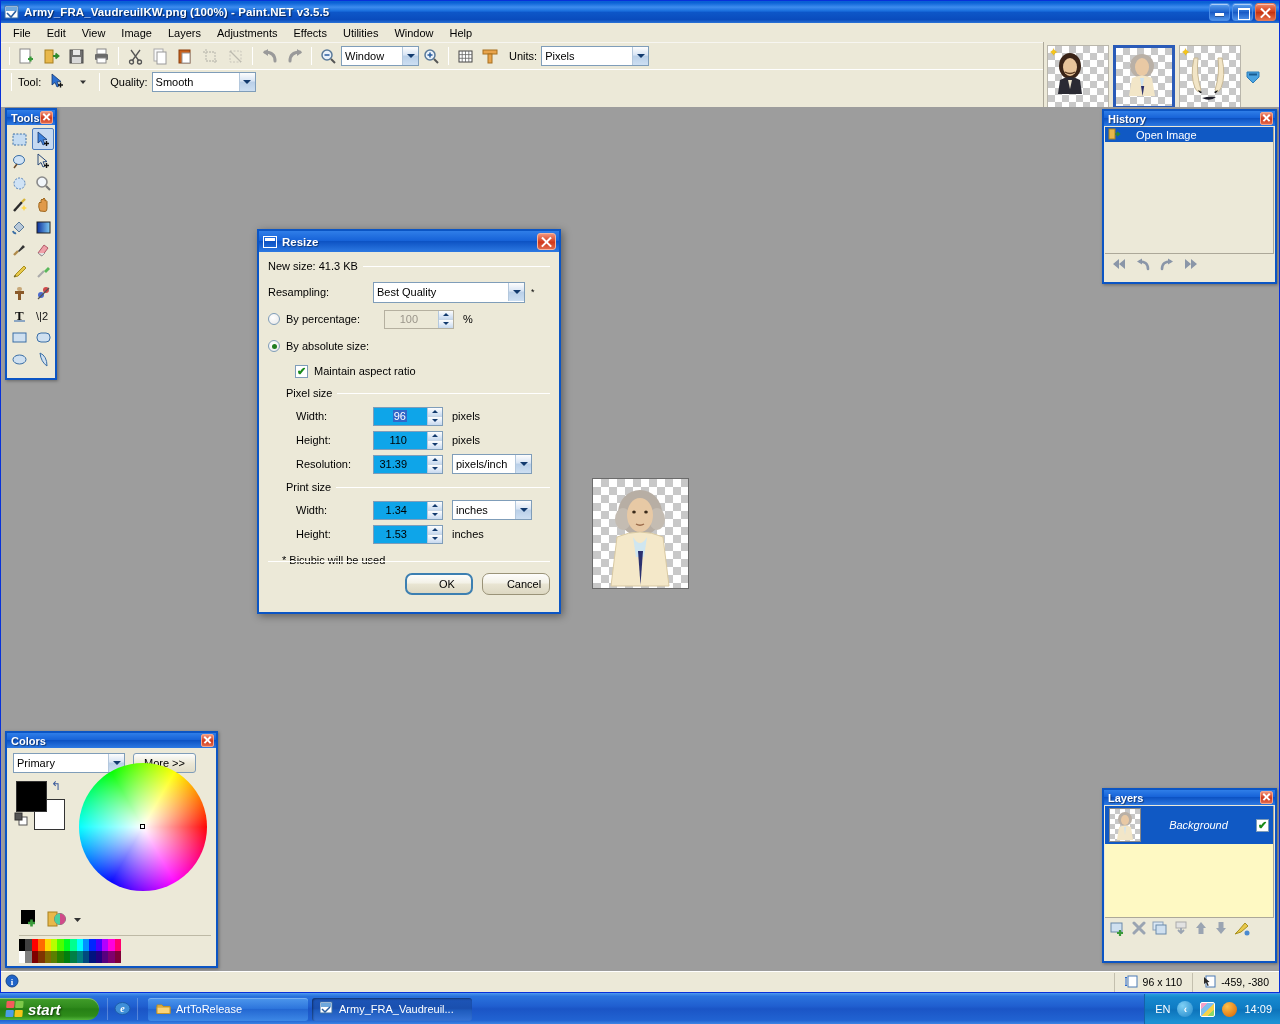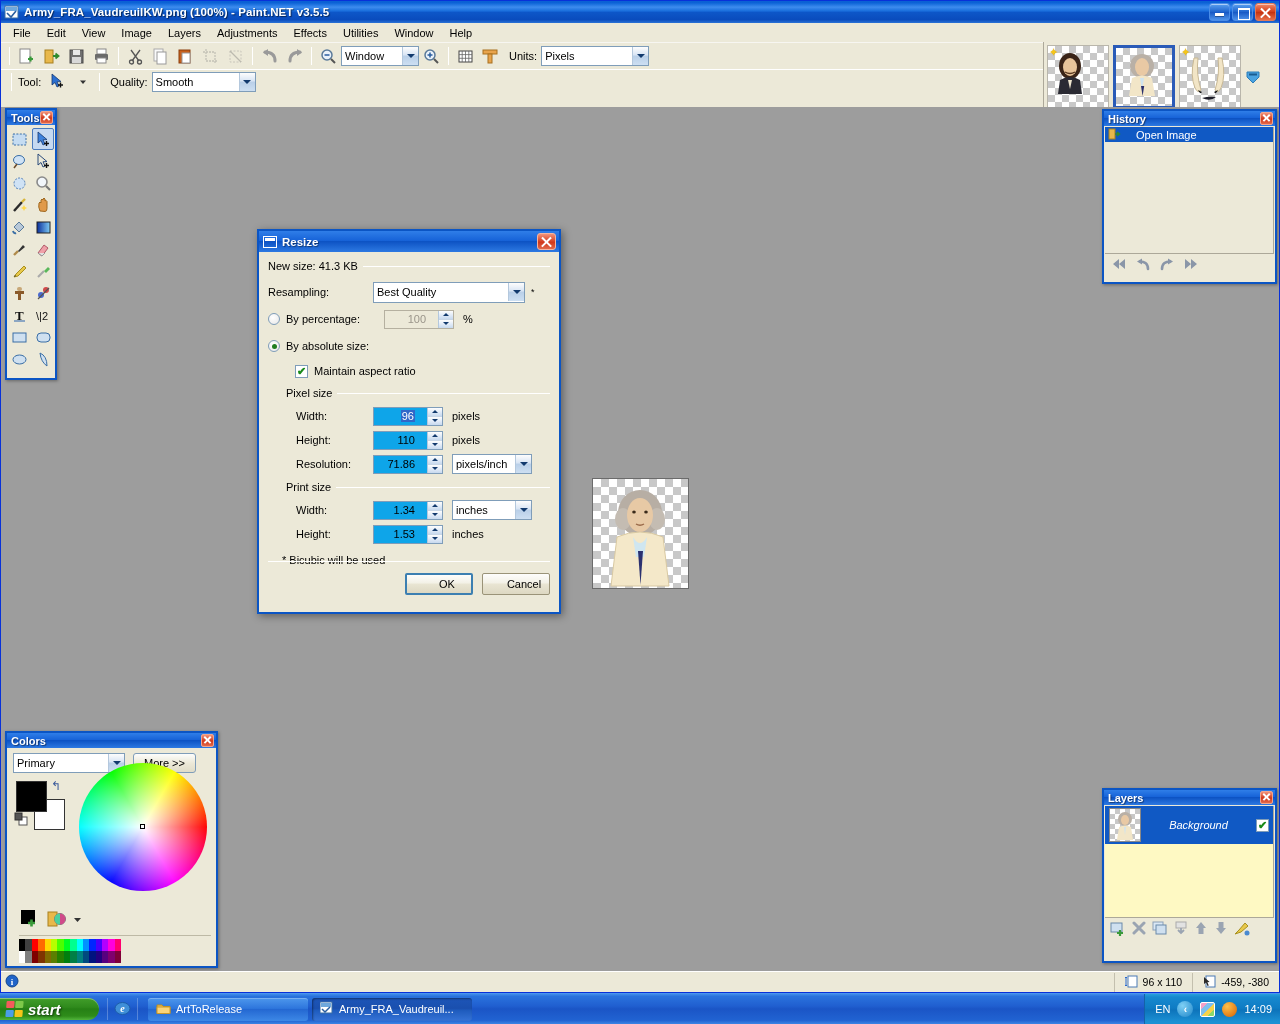--- a/index.html
+++ b/index.html
@@ -300,21 +300,21 @@
   .frow { display:flex; align-items:center; height: 22px; font-size:11px; }
   .frow .flabel { width: 105px; }
   .frow .flabel.ind { padding-left: 28px; }
   .frow .funit { margin-left: 9px; }
 
   .spinner {
     width: 70px; height: 19px; display:flex; border: 1px solid #7f9db9; background:#0ea5e9;
   }
   .spinner.disabled { background: #ece9d8; border-color: #b5b0a0; color: #9a958a; }
   .spinner .sval {
-    flex:1; text-align:right; padding-right:12px; font-size:11px; line-height:17px;
+    flex:1; text-align:right; padding-right:20px; font-size:11px; line-height:17px;
     overflow:hidden; white-space:nowrap;
   }
   .spinner .sval .sel { background:#3167c8; color:#fff; padding:0 1px; }
   .spinner .sbtns {
     width: 15px; display:flex; flex-direction:column;
     border-left: 1px solid #b4c8dd; flex:none;
   }
   .spinner .sbtns div {
     flex:1; display:flex; align-items:center; justify-content:center;
     background: linear-gradient(to bottom,#fdfdfd,#dde8f6 60%,#c7d9ee);
@@ -338,21 +338,21 @@
 
   .checkbox {
     width: 13px; height: 13px; background:#fff; border: 1px solid #7f9db9;
     display:flex; align-items:center; justify-content:center; flex:none; margin-right:6px;
   }
   .checkbox span { color:#1a8a1a; font-weight:bold; font-size:11px; line-height:1; }
 
   .dlgbtn {
     width: 68px; height: 22px; font-size:11px;
     background: linear-gradient(to bottom,#fdfdfc,#f3f1e6 45%,#e9e5d3 50%,#ddd8c2);
-    border: 1px solid #9a9378; border-radius: 2px;
+    border: 1px solid #9a9378; border-radius: 7px;
     display:flex; align-items:center; justify-content:center;padding-left:16px;
   }
   .dlgbtn.default { border: 2px solid #3c7fb1; }
 
   
   #statusbar {
     position: absolute; left:0; bottom: 0; width: 100%; height: 21px;
     background: #ece9d8; border-top: 1px solid #fff;
     display: flex; align-items: center; font-size: 10.5px;
   }
@@ -1103,21 +1103,21 @@
                 <i class="dn"></i>
               </div>
             </span>
         </div>
         <span class="funit">pixels</span>
       </div>
 
       <div class="frow" style="height:24px;">
         <span class="flabel ind">Resolution:</span>
         <div class="spinner">
-          <span class="sval">71.86</span>
+          <span class="sval">31.39</span>
           <span class="sbtns">
               <div>
                 <i class="up"></i>
               </div>
               <div>
                 <i class="dn"></i>
               </div>
             </span>
         </div>
         <div class="combo" style="width:80px;height:20px;margin-left:9px;">

